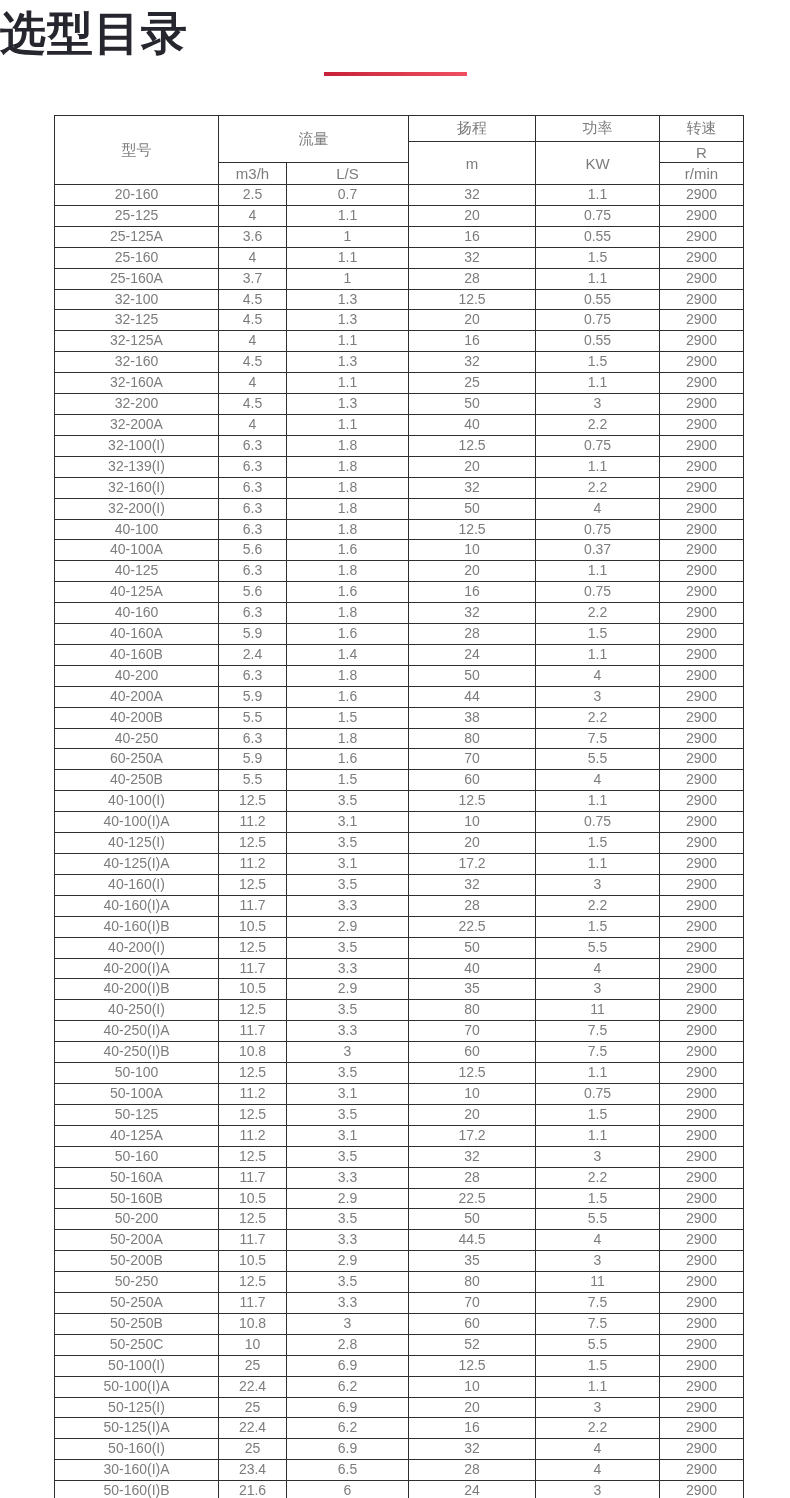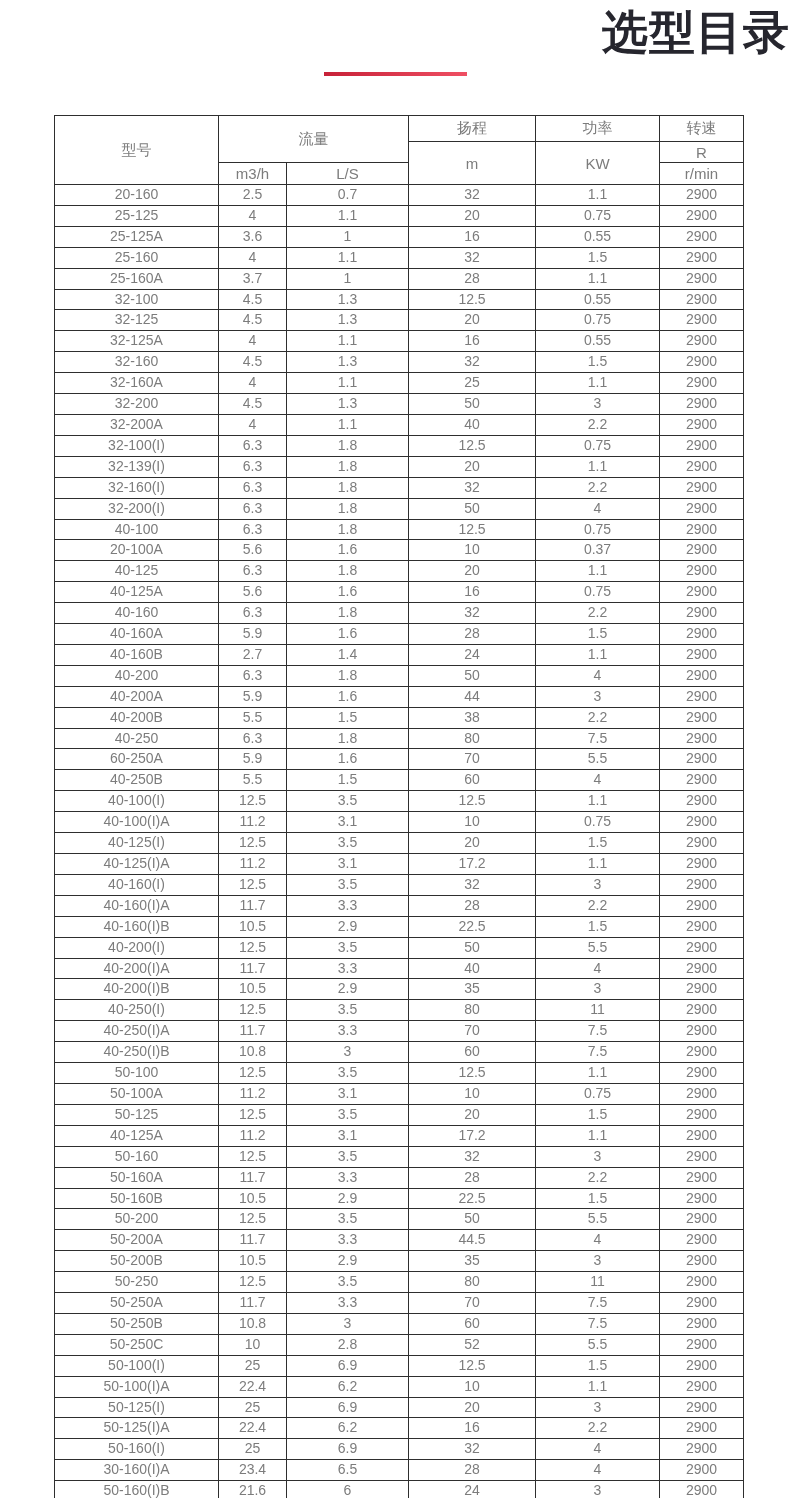--- a/index.html
+++ b/index.html
@@ -5,27 +5,26 @@
   html, body { margin: 0; padding: 0; }
   body {
     width: 790px;
     height: 1498px;
     overflow: hidden;
     background: #ffffff;
     font-family: "Liberation Sans", "DejaVu Sans", sans-serif;
   }
   .page-title {
     margin: 10px 0 16px 0;
-    text-align: right;
+    text-align: left;
     font-size: 46px;
     line-height: 46px;
     font-weight: bold;
     color: #26262e;
     letter-spacing: 1px;
-    font-family: Liberation Serif, serif;
   }
   .title-underline {
     width: 143px;
     height: 4px;
     margin: 13px auto 0 auto;
     background: linear-gradient(90deg, #c72138, #ef4f63);
   }
   table.catalog {
     border-collapse: collapse;
     table-layout: fixed;
@@ -217,21 +216,21 @@
       </tr>
       <tr>
         <td>40-100</td>
         <td>6.3</td>
         <td>1.8</td>
         <td>12.5</td>
         <td>0.75</td>
         <td>2900</td>
       </tr>
       <tr>
-        <td>20-100A</td>
+        <td>40-100A</td>
         <td>5.6</td>
         <td>1.6</td>
         <td>10</td>
         <td>0.37</td>
         <td>2900</td>
       </tr>
       <tr>
         <td>40-125</td>
         <td>6.3</td>
         <td>1.8</td>
@@ -258,21 +257,21 @@
       <tr>
         <td>40-160A</td>
         <td>5.9</td>
         <td>1.6</td>
         <td>28</td>
         <td>1.5</td>
         <td>2900</td>
       </tr>
       <tr>
         <td>40-160B</td>
-        <td>2.7</td>
+        <td>2.4</td>
         <td>1.4</td>
         <td>24</td>
         <td>1.1</td>
         <td>2900</td>
       </tr>
       <tr>
         <td>40-200</td>
         <td>6.3</td>
         <td>1.8</td>
         <td>50</td>

